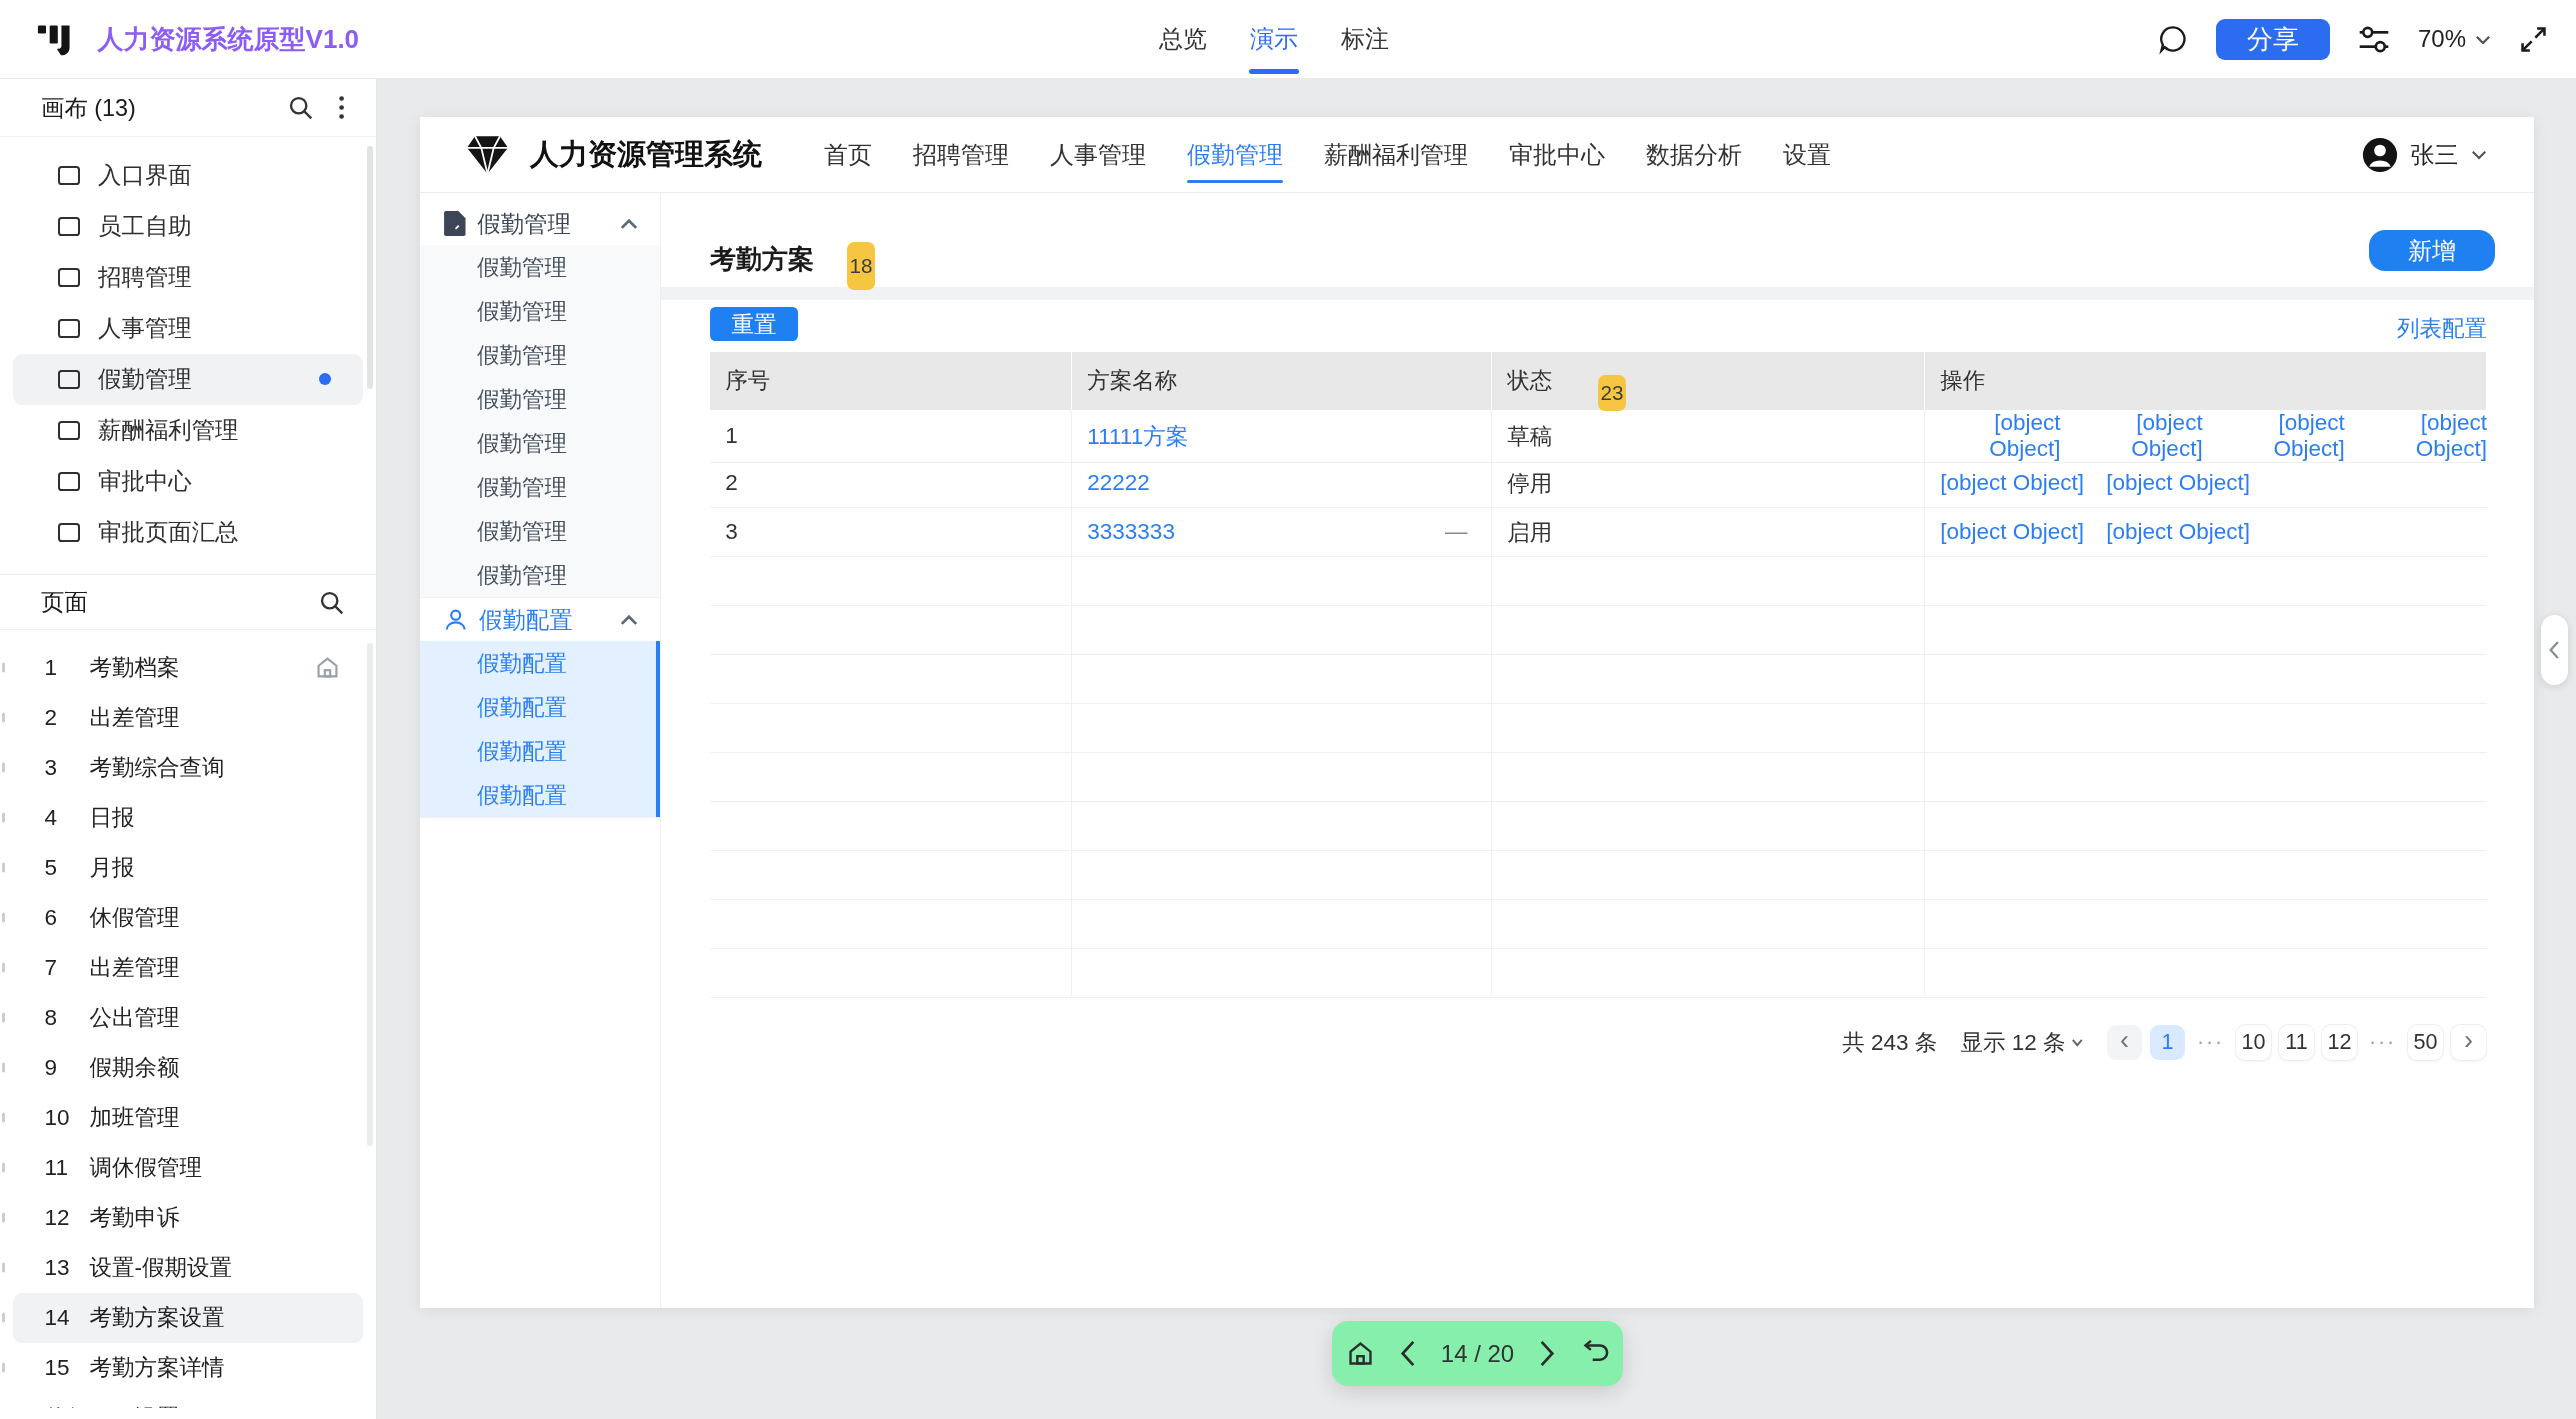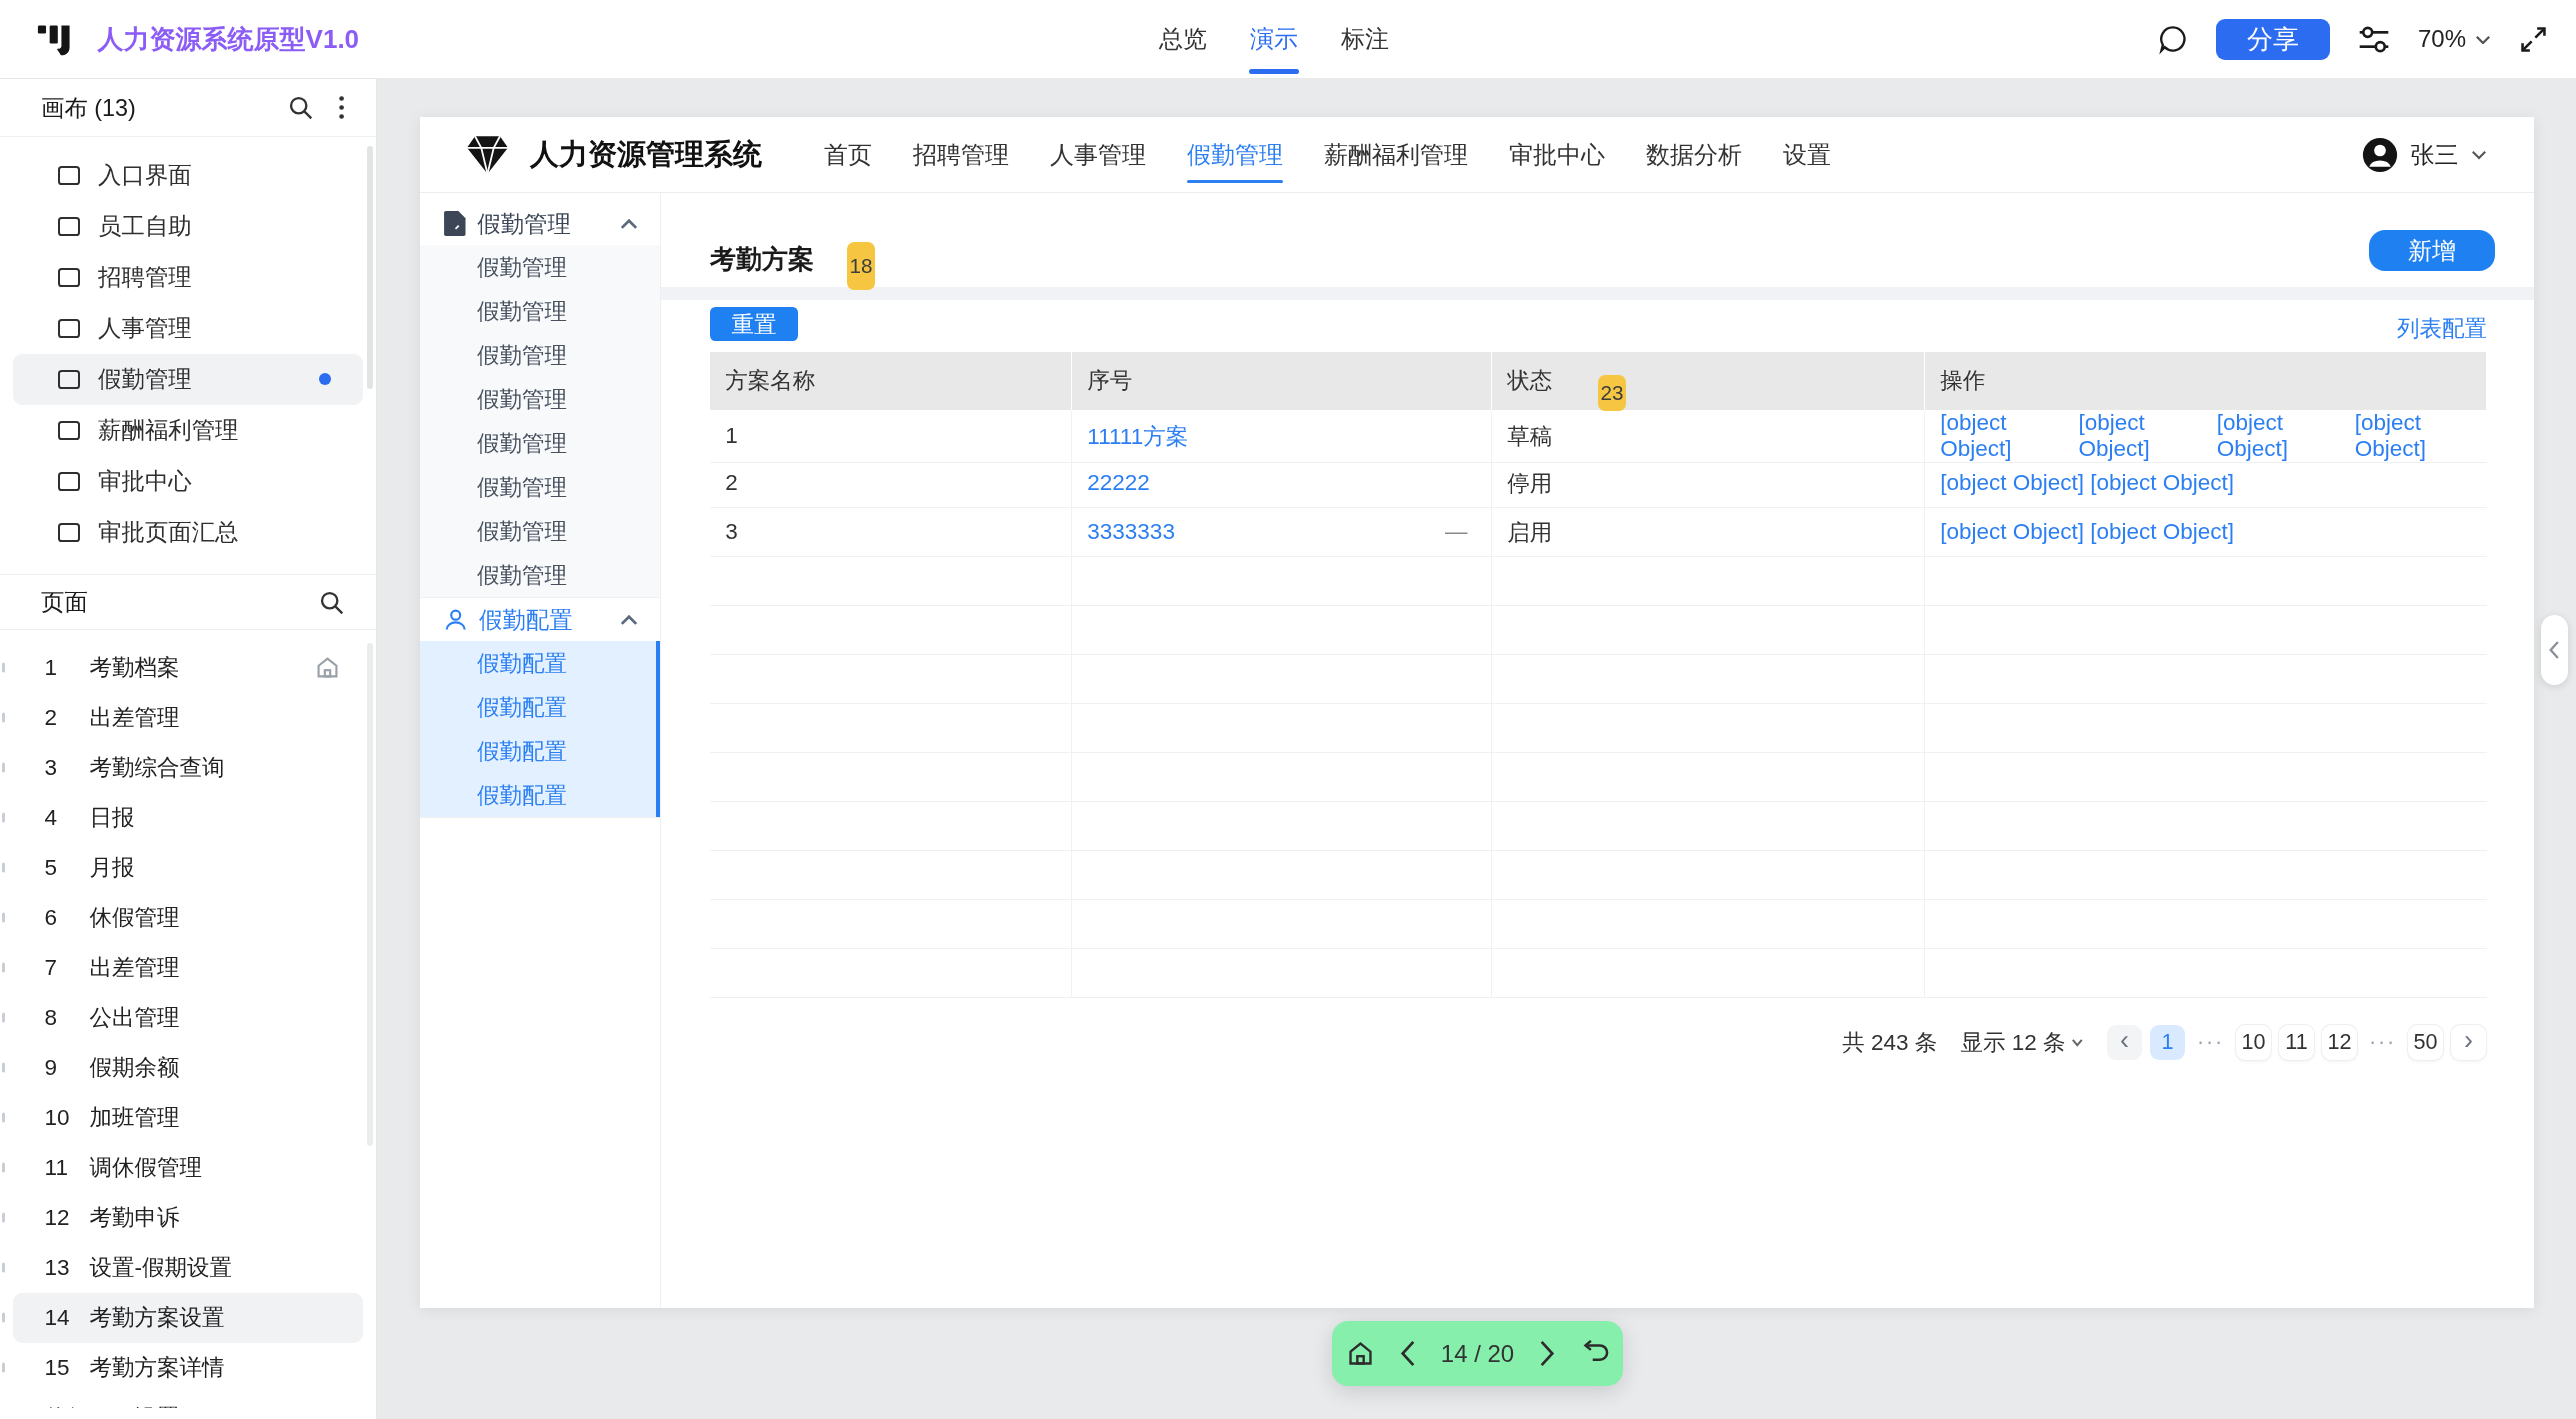--- a/index.html
+++ b/index.html
@@ -95,21 +95,21 @@
   .t-head{ display:grid; grid-template-columns:362px 420px 433px 562px; background:#E8E8E8; height:58px;}
   .t-head .th{ position:relative; font-size:22.5px; color:#333; line-height:58px; padding-left:15.3px;}
   .t-head .th:not(:last-child){ border-right:1.8px solid #fff;}
   .badge-23{ position:absolute; left:106px; top:23.4px; width:28px; height:36px; z-index:2;}
   .t-row{ display:grid; grid-template-columns:362px 420px 433px 562px; height:49px;}
   .t-row .td{ position:relative; font-size:22.5px; color:#333; display:flex; align-items:center;
     padding-left:15.3px; border-bottom:0.9px solid #F0F0F0;}
   .t-row .td:not(:last-child){ border-right:0.9px solid #F1F1F1;}
   .t-link{ color:#2B7FF2; cursor:pointer; text-decoration:none;}
   .td-dash{ position:absolute; right:23.4px; color:#8a8a8a; cursor:pointer;}
-  .td-actions{ display:flex; gap:6px;}
+  .td-actions{ display:flex; gap:22px;text-align:right;}
 
   .pagination{ position:absolute; right:48px; top:724px; height:36px; display:flex; align-items:center; gap:23.4px;}
   .pga-total{ font-size:22.5px; color:#333;}
   .pga-size{ font-size:22.5px; color:#333; display:flex; align-items:center; gap:5.4px; cursor:pointer;}
   .pager{ display:flex; gap:8px; align-items:center;}
   .pg-btn{ min-width:35px; height:35px; border-radius:9px; background:#fff; display:flex; align-items:center;
     justify-content:center; font-size:21.6px; color:#333; cursor:pointer;
     box-shadow:0 0 0 0.9px #ECEEF1, 0 1.8px 3.6px rgba(0,0,0,.05);}
   .pg-btn.muted{ background:#F3F4F6; box-shadow:none; color:#7d8694;}
   .pg-btn.active{ background:#D9E9FF; color:#2B7FF2; box-shadow:none;}
@@ -487,22 +487,22 @@
         <span class="badge badge-18">18</span>
         <button class="btn-blue btn-add">新增</button>
       </div>
 
       <div class="card">
         <button class="btn-blue btn-reset">重置</button>
         <span class="list-config">列表配置</span>
 
         <div class="tbl">
           <div class="t-head">
+            <div class="th">序号</div>
             <div class="th">方案名称</div>
-            <div class="th">序号</div>
             <div class="th">
               <span>状态</span>
               <span class="badge badge-23">23</span>
             </div>
             <div class="th">操作</div>
           </div>
 
             <div class="t-row">
               <div class="td">1</div>
               <div class="td">

